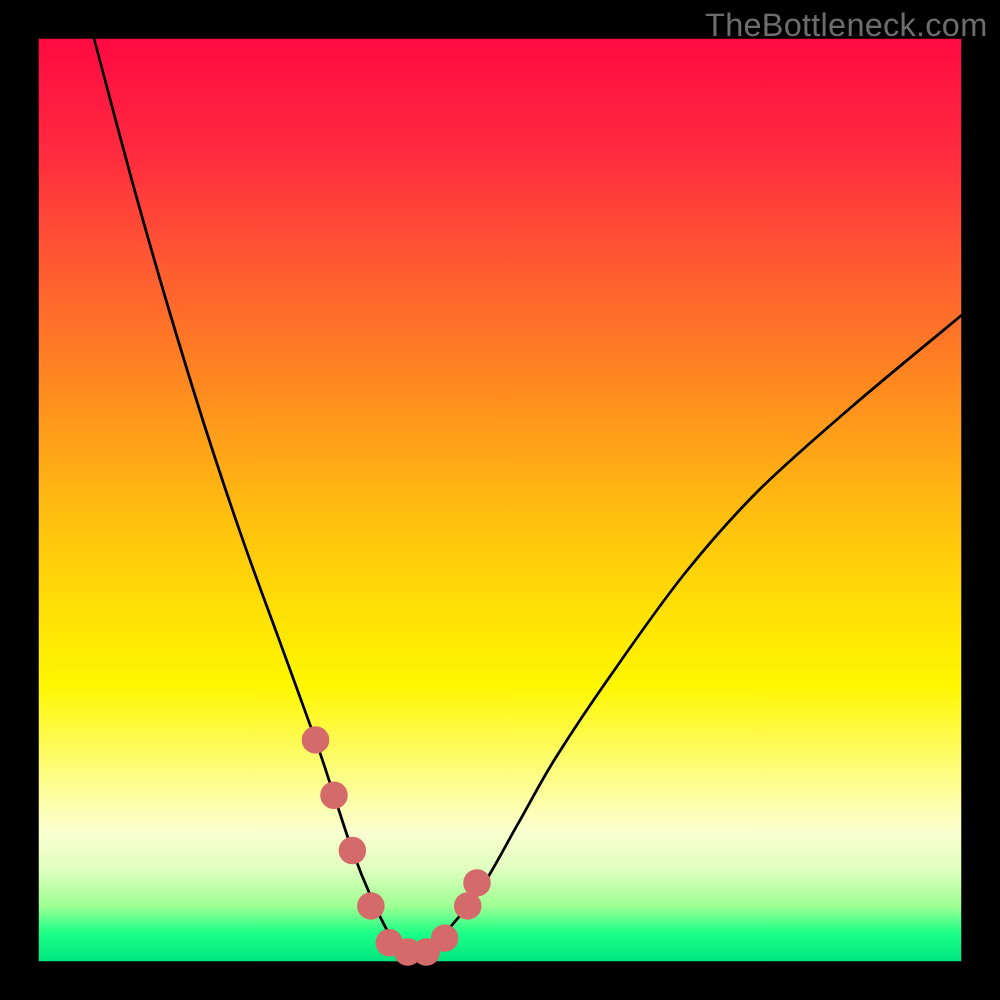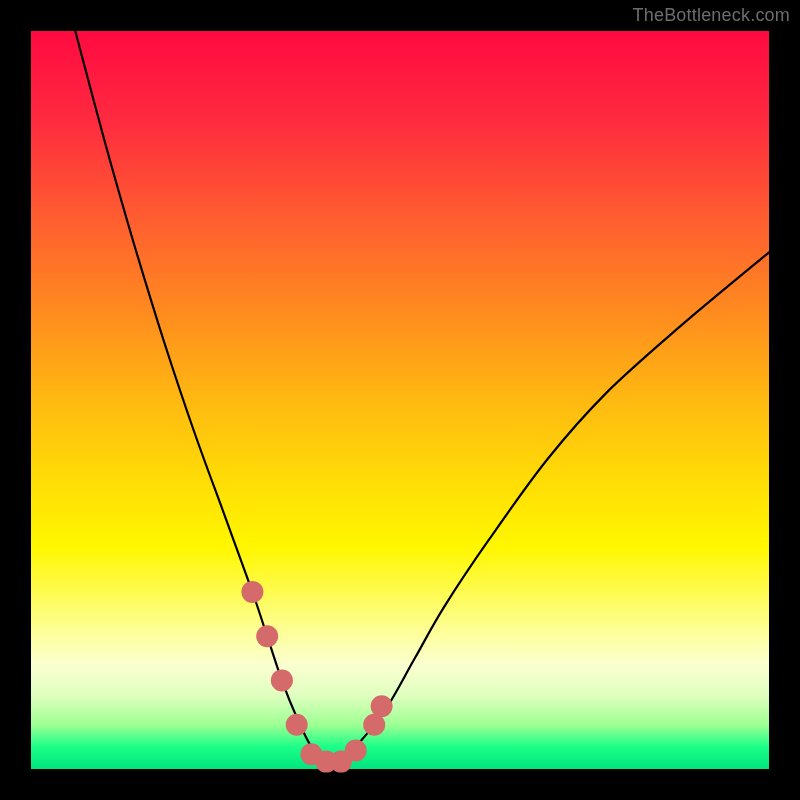--- a/index.html
+++ b/index.html
@@ -46,21 +46,21 @@
     top: 0;
     width: 738px;
     height: 738px;
     overflow: visible;
   }
   .watermark {
     position: absolute;
     top: 5px;
     right: 10px;
     color: #6d6d6d;
-    font-size: 18px;
+    font-size: 26px;
     font-weight: 400;
     letter-spacing: 0.2px;
     user-select: none;
   }
 </style>
 </head>
 <body>
 
 <div class="stage">
 

